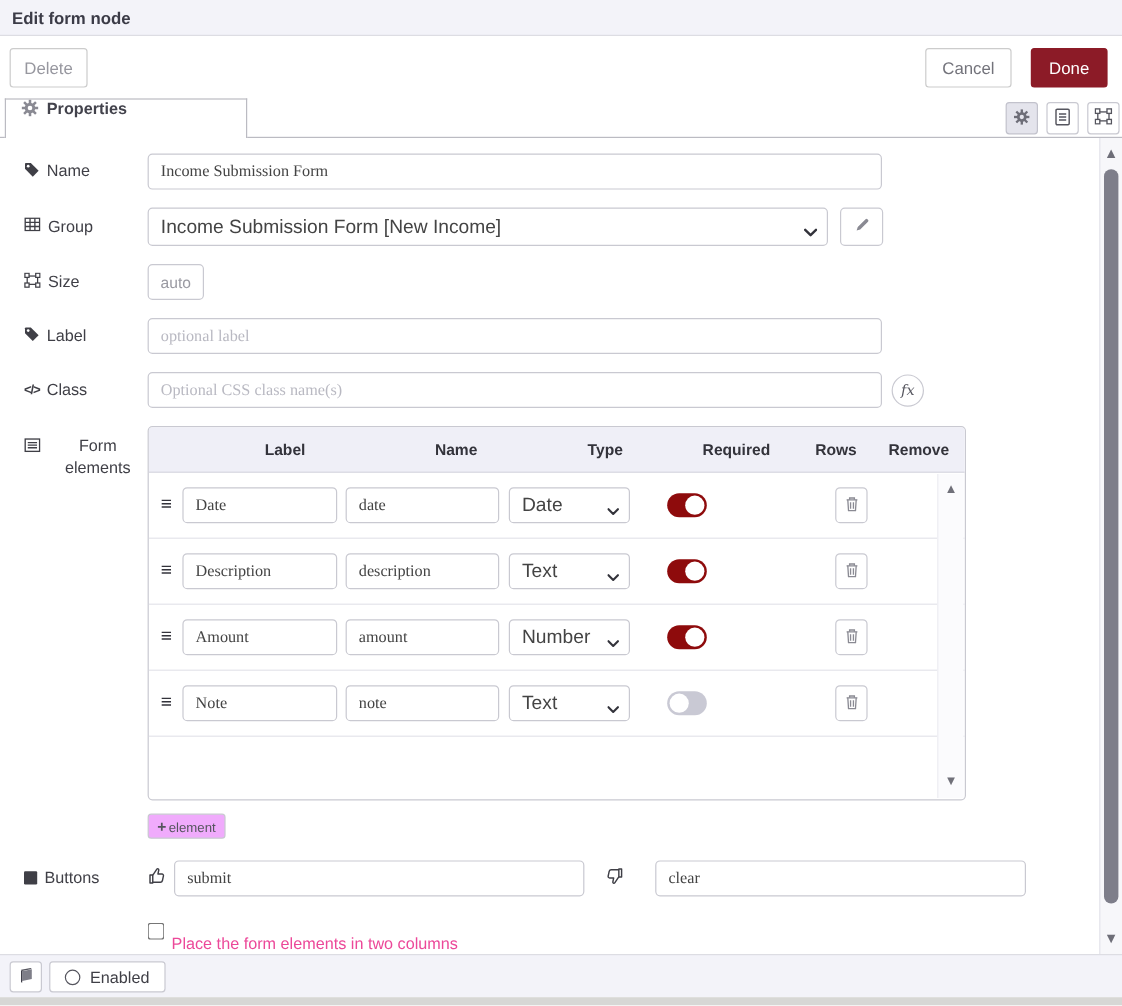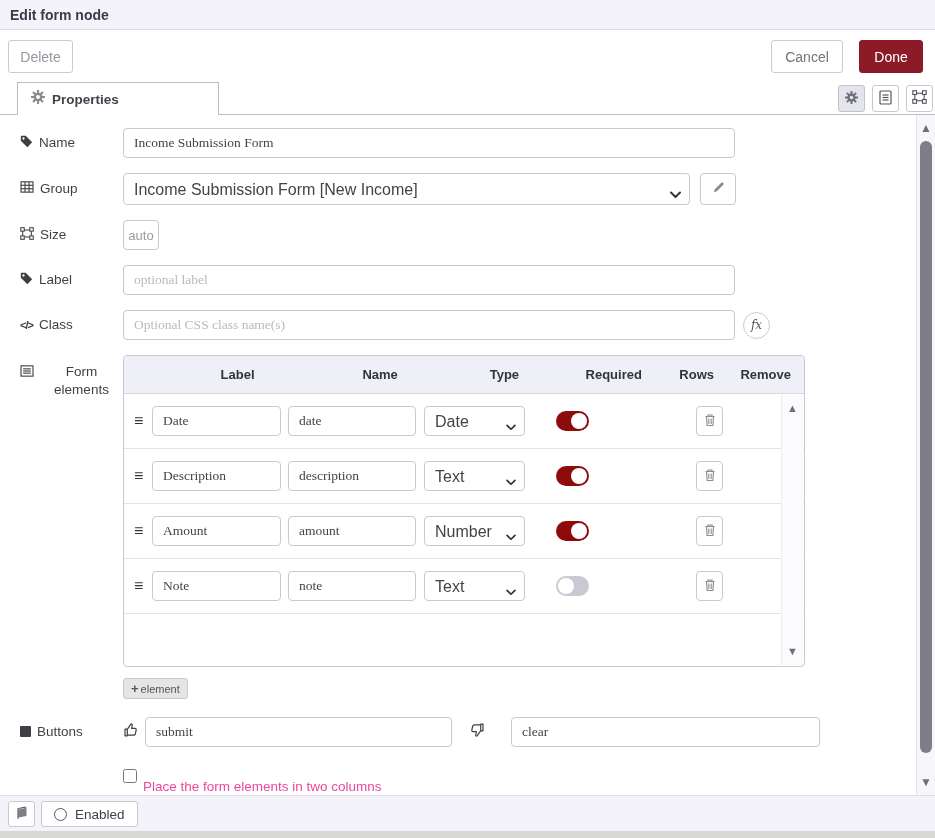--- a/index.html
+++ b/index.html
@@ -13,40 +13,40 @@
   
   .btnrow { position:absolute; top:31px; left:0; right:0; height:51px; background:#fff; }
   .btn { font-size:14px; border:1px solid #ccc; border-radius:3px; background:#fff; cursor:pointer; font-family:inherit; }
   .btn-delete { position:absolute; left:8px; top:9px; width:65px; height:33px; color:#97979f; }
   .btn-cancel { position:absolute; right:92px; top:9px; width:72px; height:33px; color:#73737b; }
   .btn-done { position:absolute; right:12px; top:9px; width:64px; height:33px; background:#8c1b27; border-color:#8c1b27; color:#fff; }
 
   
   .tabbar { position:absolute; top:82px; left:0; right:0; height:33px; background:#fff; }
   .tabline { position:absolute; left:0; right:0; bottom:0; height:1px; background:#bbbbc2; }
-  .tab { position:absolute; left:17px; top:0; width:202px; height:33px; background:#fff; border:1px solid #bbbbc2; border-bottom:none; display:flex; align-items:center; gap:7px; padding-left:13px; z-index:2; }
+  .tab { position:absolute; left:4px; top:0; width:202px; height:33px; background:#fff; border:1px solid #bbbbc2; border-bottom:none; display:flex; gap:7px; padding-left:13px; z-index:2; }
   .tab-label { font-size:13.5px; font-weight:bold; color:#43434c; }
   .tabbtns { position:absolute; right:2px; top:3px; display:flex; gap:7px; z-index:2; }
   .tabbtn { width:27px; height:27px; border:1px solid #c9c9d1; border-radius:3px; background:#fff; display:flex; align-items:center; justify-content:center; cursor:pointer; }
   .tabbtn.sel { background:#e4e4ec; border-color:#c2c2cc; }
 
   
   .content { position:absolute; top:115px; left:0; right:19px; bottom:43px; background:#fff; padding:13px 0 0 20px; overflow:hidden; }
   .frow { display:flex; align-items:center; margin-bottom:15px; }
   .flabel { width:103px; flex:none; display:flex; align-items:center; gap:6px; font-size:13.5px; color:#3f3f46; }
   .flabel.top { align-items:flex-start;text-align:center; }
   .flabel .txt { line-height:1.3; }
   input[type=text] { height:30px; border:1px solid #c9c9d1; border-radius:4px; padding:0 10px; font-size:13.5px; color:#444; font-family:Liberation Serif, serif; outline:none; }
   input::placeholder { color:#b9b9c2; }
   .in-wide { width:612px; }
   .selwrap { position:relative; display:inline-block; }
   select { appearance:none; -webkit-appearance:none; border:1px solid #c9c9d1; border-radius:4px; background:#fff; font-size:16px; color:#444; font-family:inherit; padding:0 26px 0 10px; outline:none; }
   .sel-group { width:567px; height:32px; }
   .selwrap .chev { position:absolute; right:9px; top:50%; margin-top:-4px; pointer-events:none; }
-  .btn-auto { width:36px; height:30px; border:1px solid #c9c9d1; border-radius:4px; background:#fff; color:#9a9aa2; font-size:13px; cursor:pointer; font-family:inherit; }
+  .btn-auto { width:47px; height:30px; border:1px solid #c9c9d1; border-radius:4px; background:#fff; color:#9a9aa2; font-size:13px; cursor:pointer; font-family:inherit; }
   .btn-pencil { width:36px; height:32px; margin-left:10px; border:1px solid #c9c9d1; border-radius:4px; background:#fff; display:flex; align-items:center; justify-content:center; cursor:pointer; }
   .btn-fx { width:27px; height:27px; margin-left:8px; border:1px solid #c9c9d1; border-radius:50%; background:#fff; color:#55555e; font-family:"DejaVu Serif",serif; font-style:italic; font-size:12px; cursor:pointer; display:flex; align-items:center; justify-content:center; }
   .code-ic { font-size:11px; font-weight:bold; color:#3f3f46; letter-spacing:-1px; }
   .sq-ic { width:11px; height:11px; background:#3f3f46; border-radius:1px; }
 
   
   .etable { width:682px; border:1px solid #c9c9d1; border-radius:4px; background:#fff; overflow:hidden; }
   .ethead { height:38px; background:#efeff7; border-bottom:1px solid #d8d8e0; display:flex; align-items:center; font-size:13px; font-weight:bold; color:#33333b; }
   .eth { text-align:center; }
   .eth.c1{width:190px; padding-left:38px;} .eth.c2{width:135px;} .eth.c3{width:115px;} .eth.c4{width:105px;} .eth.c5{width:62px;} .eth.c6{width:77px;}
@@ -56,26 +56,26 @@
   .ein1 { width:129px; margin-right:7px; }
   .ein2 { width:128px; margin-right:8px; }
   .sel-type { width:101px; height:30px; }
   .toggle { position:relative; width:33px; height:20px; border-radius:10px; background:#c9c9d4; margin-left:31px; flex:none; cursor:pointer; }
   .toggle .knob { position:absolute; left:2px; top:2px; width:16px; height:16px; border-radius:50%; background:#fff; }
   .toggle.on { background:#8e0b0c; }
   .toggle.on .knob { left:auto; right:2px; }
   .btn-trash { width:27px; height:30px; margin-left:107px; border:1px solid #c9c9d1; border-radius:4px; background:#fff; display:flex; align-items:center; justify-content:center; cursor:pointer; }
   .escroll { position:absolute; top:1px; right:1px; bottom:1px; width:22px; background:#fbfbfd; border-left:1px solid #ededf2; display:flex; flex-direction:column; justify-content:space-between; align-items:center; padding:8px 0; }
   .arr { font-size:11px; color:#707079; line-height:1; cursor:pointer; }
-  .btn-addel { margin:11px 0 18px 0; padding:2px 7px; border:1px solid #c9c9d1; border-radius:3px; background:#e5e5e5; font-size:11px; color:#55555e; cursor:pointer; font-family:inherit; }
+  .btn-addel { margin:11px 0 18px 0; padding:2px 7px; border:1px solid #c9c9d1; border-radius:3px; background:#f0abfc; font-size:11px; color:#55555e; cursor:pointer; font-family:inherit; }
   .btn-addel b { font-size:13px; margin-right:2px; }
 
   
   .thumb { margin-right:6px; flex:none; }
-  .in-submit { width:307px; }
+  .in-submit { width:342px; }
   .in-clear { width:309px; margin-left:20px; }
   .clear-group { display:flex; align-items:center; margin-left:17px; }
   .chkrow { display:flex; align-items:center; margin-top:2px; padding-left:103px; gap:6px; }
   .chkrow input { width:14px; height:14px; cursor:pointer; }
   .chk-label { font-size:13.5px; color:#ec4899;margin-top:22px; }
 
   
   .vscroll { position:absolute; top:115px; right:0; bottom:43px; width:19px; background:#f7f7fa; border-left:1px solid #e4e4ea; }
   .vscroll .up { position:absolute; top:6px; left:0; right:0; text-align:center; font-size:12px; color:#6e6e78; cursor:pointer; }
   .vscroll .thumbbar { position:absolute; top:26px; bottom:42px; left:3px; width:12px; background:#7e7e8a; border-radius:7px; cursor:pointer; }

